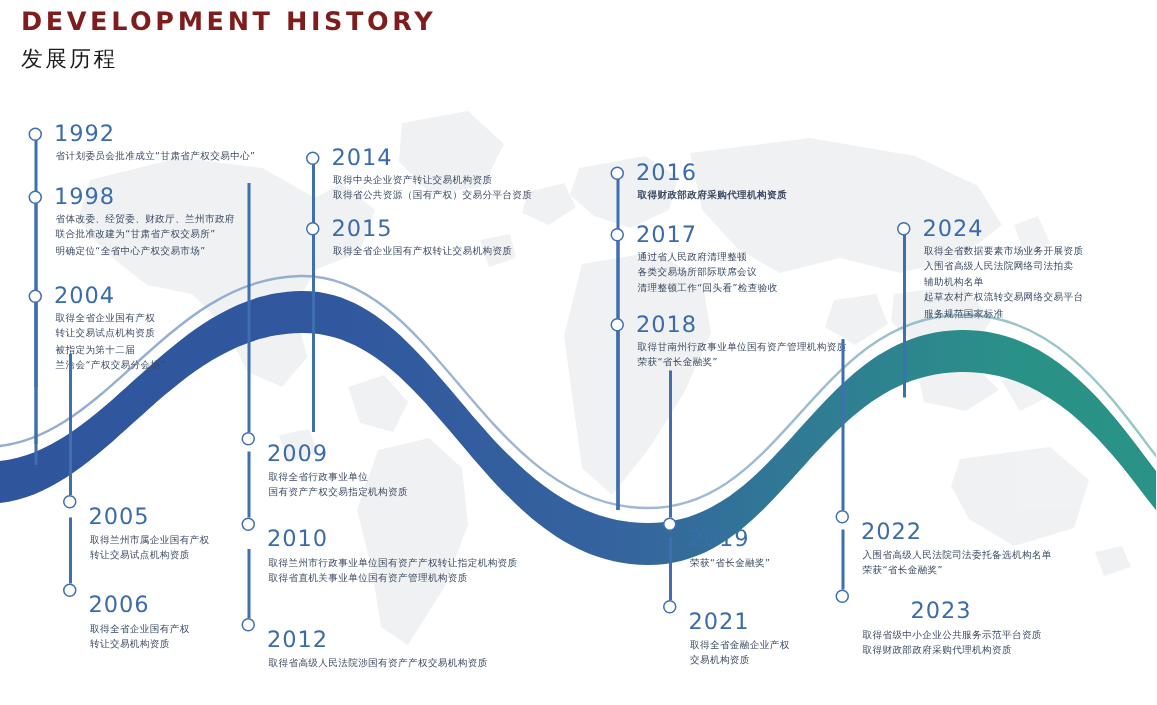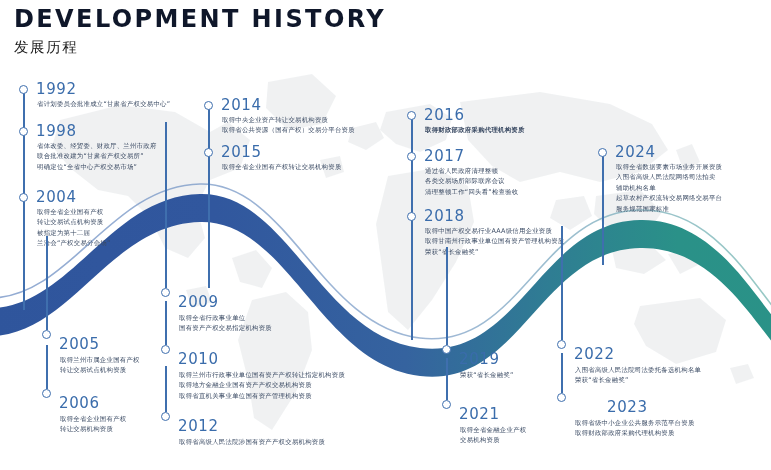--- a/index.html
+++ b/index.html
@@ -27,24 +27,24 @@
   
   #wave {
     position: absolute; left: 0; top: 150px;
     width: 771px; height: 250px;
     pointer-events: none;
   }
 
   
   #header { position: absolute; left: 14px; top: 6px; }
   #title-en {
-    font-size: 24px;
+    font-size: 17px;
     font-weight: 700;
     letter-spacing: 2.4px;
-    color: #0f172a;
+    color: #7f1d1d;
     font-family: "DejaVu Sans", "Liberation Sans", sans-serif;
     line-height: 1.15;
   }
   #title-cn {
     font-size: 14.5px;
     color: #1c1c1c;
     letter-spacing: 1.6px;
     margin-top: 4px;
     font-family: "DejaVu Sans", "Liberation Sans", sans-serif;
   }
@@ -213,21 +213,20 @@
           <div>通过省人民政府清理整顿</div>
           <div>各类交易场所部际联席会议</div>
           <div>清理整顿工作“回头看”检查验收</div>
         </div>
       </div>
       <div class="entry" style="left: 406px; top: 0px;">
         <div class="stem" style="top: 219px; height: 121px;"></div>
         <div class="dot" style="top: 212px;"></div>
         <div class="year" style="top: 209px;">2018</div>
         <div class="lines" style="top: 226px;">
-          <div>取得中国产权交易行业AAA级信用企业资质</div>
           <div>取得甘南州行政事业单位国有资产管理机构资质</div>
           <div>荣获“省长金融奖”</div>
         </div>
       </div>
       <div class="entry" style="left: 597px; top: 0px;">
         <div class="stem" style="top: 155px; height: 110px;"></div>
         <div class="dot" style="top: 148px;"></div>
         <div class="year" style="top: 145px;">2024</div>
         <div class="lines" style="top: 162px;">
           <div>取得全省数据要素市场业务开展资质</div>
@@ -263,21 +262,20 @@
           <div>取得全省行政事业单位</div>
           <div>国有资产产权交易指定机构资质</div>
         </div>
       </div>
       <div class="entry" style="left: 160px; top: 0px;">
         <div class="stem" style="top: 301px; height: 44px;"></div>
         <div class="dot" style="top: 345px;"></div>
         <div class="year" style="top: 352px;">2010</div>
         <div class="lines" style="top: 370px;">
           <div>取得兰州市行政事业单位国有资产产权转让指定机构资质</div>
-          <div>取得地方金融企业国有资产产权交易机构资质</div>
           <div>取得省直机关事业单位国有资产管理机构资质</div>
         </div>
       </div>
       <div class="entry" style="left: 160px; top: 0px;">
         <div class="stem" style="top: 366px; height: 46px;"></div>
         <div class="dot" style="top: 412px;"></div>
         <div class="year" style="top: 419px;">2012</div>
         <div class="lines" style="top: 437px;">
           <div>取得省高级人民法院涉国有资产产权交易机构资质</div>
         </div>

